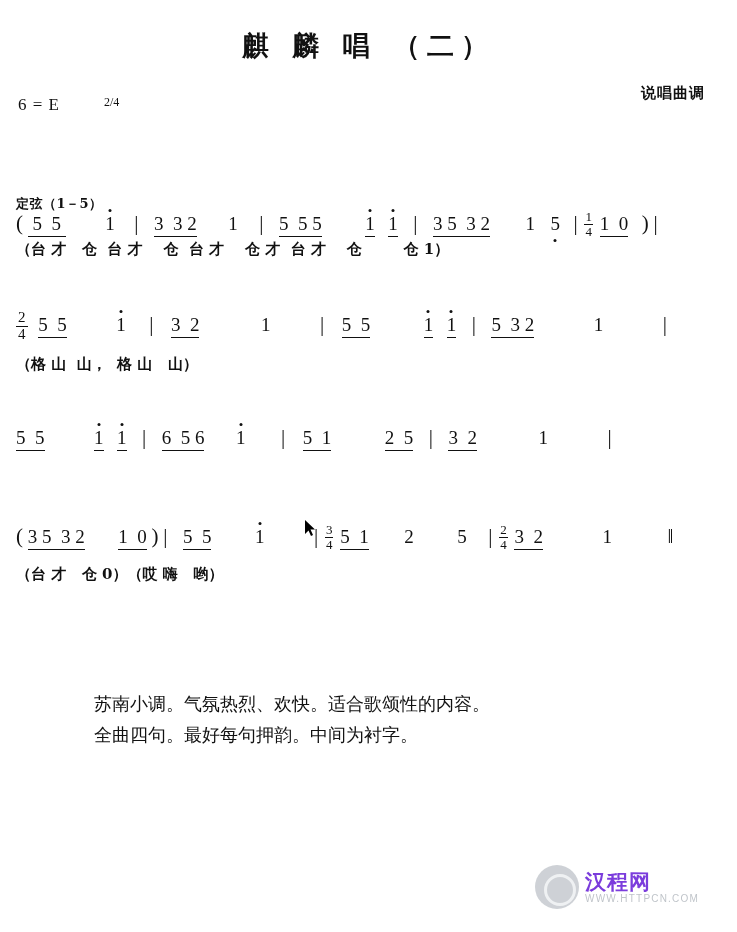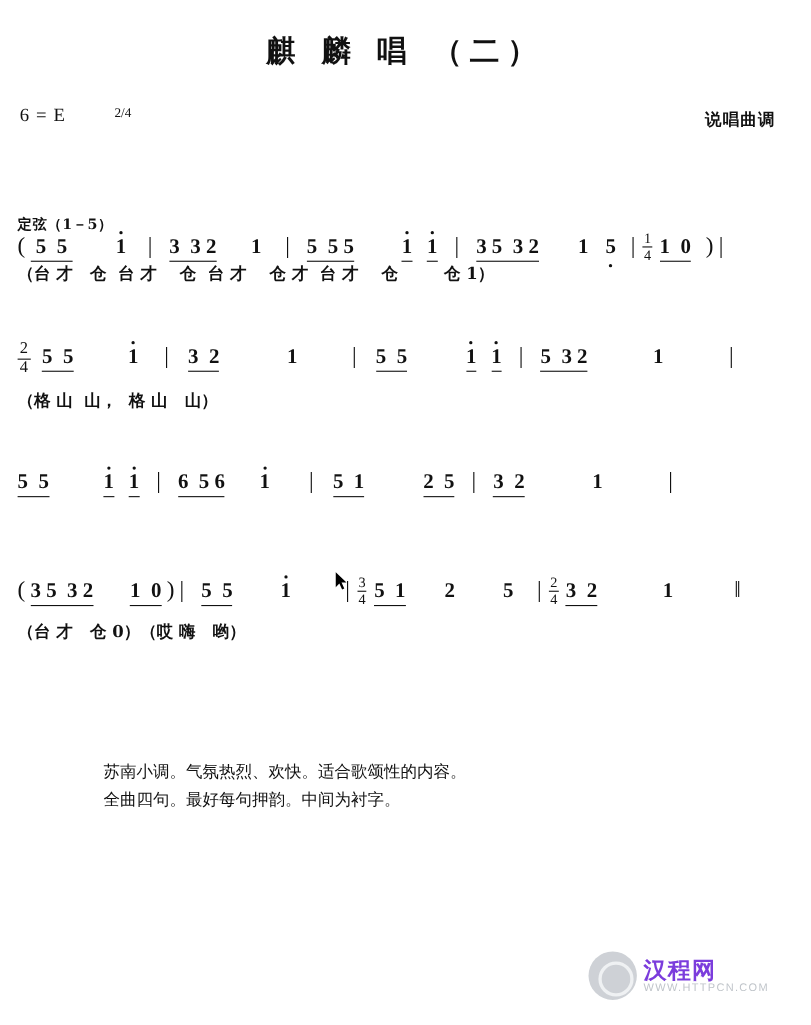--- a/index.html
+++ b/index.html
@@ -43,21 +43,21 @@
   }
   .meter-sig {
     position: absolute;
     top: 95px;
     left: 104px;
     font-size: 12px;
     font-family: "Liberation Serif", serif;
   }
   .style-note {
     position: absolute;
-    top: 100px;
+    top: 84px;
     right: 32px;
     font-size: 15px;
     font-weight: bold;
     font-family: "DejaVu Serif", serif;
     letter-spacing: 1px;
   }
   .tuning {
     position: absolute;
     top: 157px;
     left: 16px;
@@ -81,21 +81,20 @@
   .r2 { top: 310px; }
   .r2lyr { top: 355px; }
   .r3 { top: 425px; }
   .r4 { top: 523px; }
   .r4lyr { top: 565px; }
 
   .tok {
     display: inline-block;
     position: relative;
     vertical-align: baseline;
-    font-weight: bold;
   }
   
   .u1 { border-bottom: 1.6px solid #111; padding-bottom: 1px; }
   .hi {
     position: relative;
   }
   .hi::before {
     content: "";
     position: absolute;
     top: -4px;
@@ -149,21 +148,21 @@
     font-size: 15px;
     font-weight: bold;
     white-space: pre;
   }
   
   .notes {
     position: absolute;
     top: 690px;
     left: 94px;
     font-family: Liberation Mono, monospace;
-    font-size: 15px;
+    font-size: 18px;
     line-height: 1.7;
     white-space: pre-line;
   }
   
   .wm {
     position: absolute;
     right: 14px;
     bottom: 14px;
     width: 188px;
     height: 62px;

